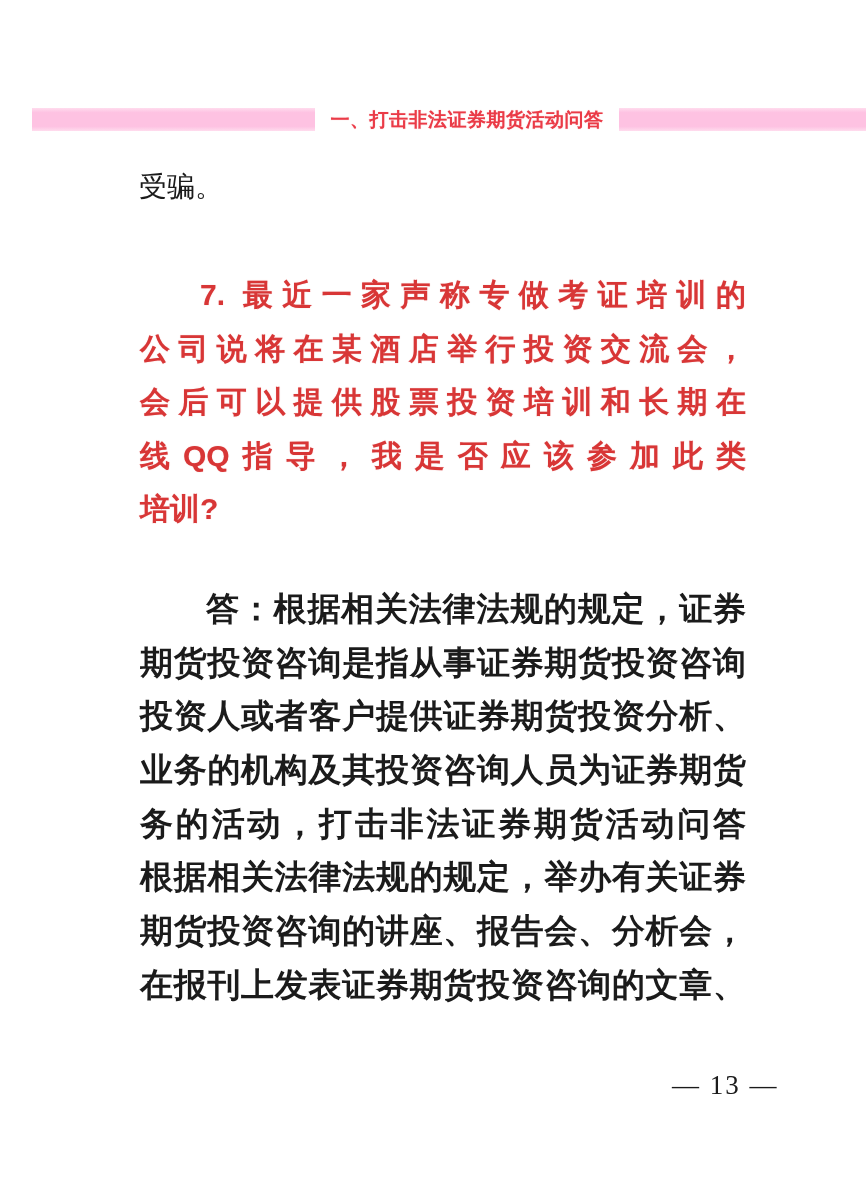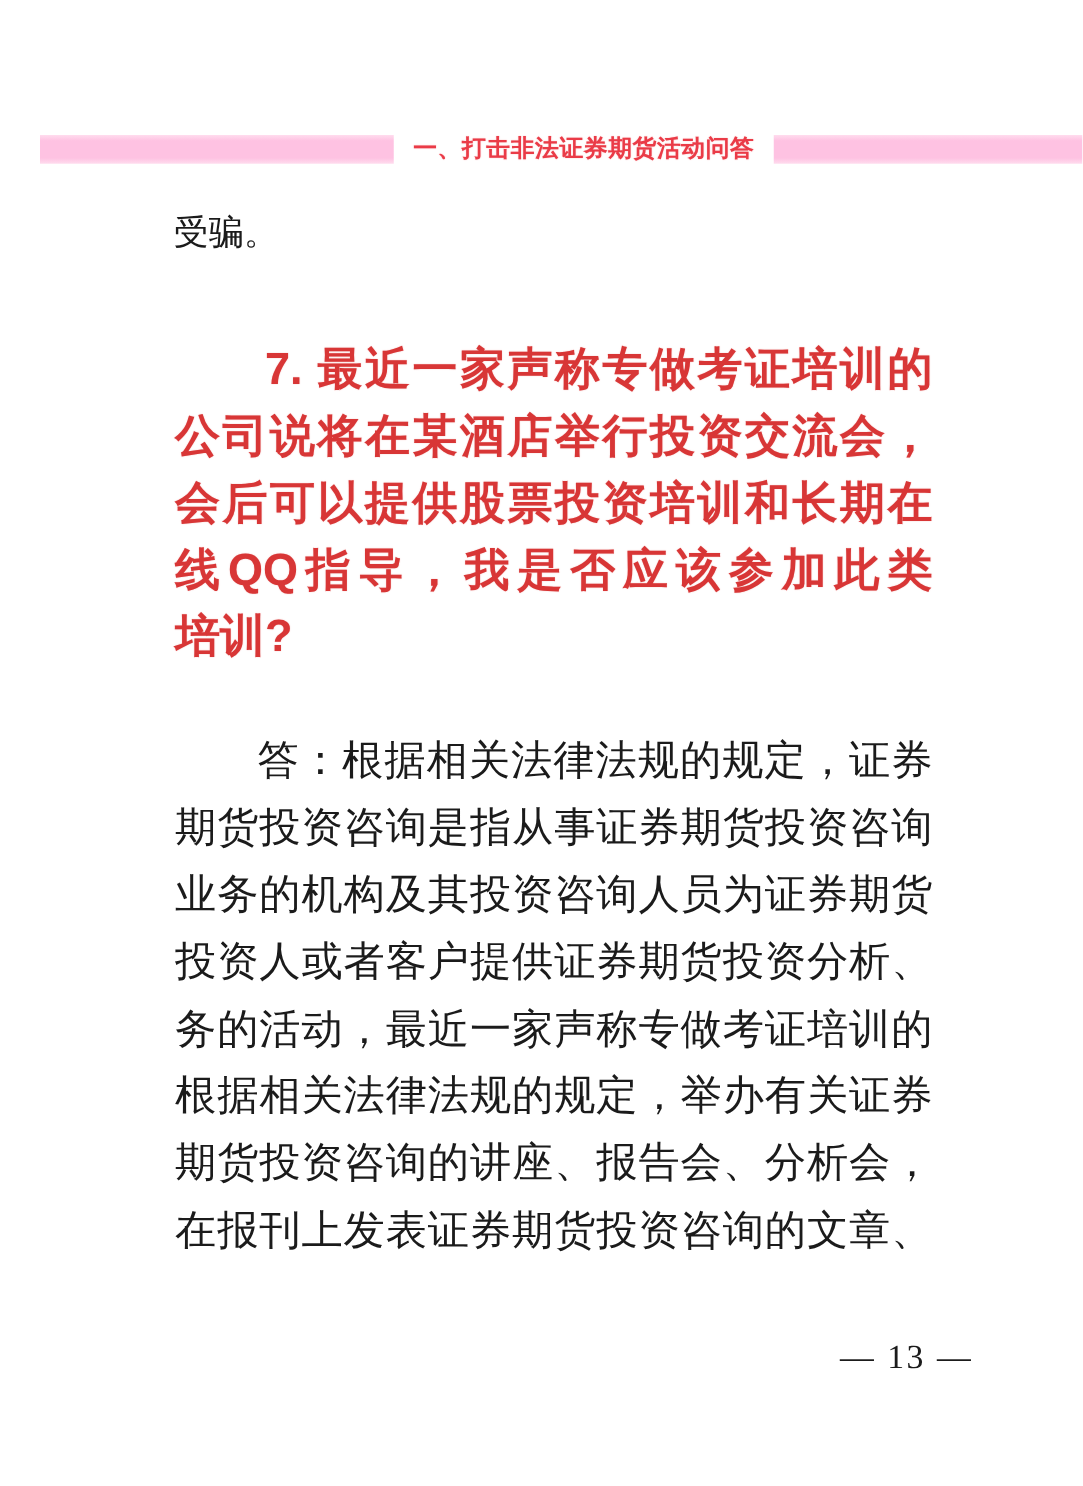--- a/index.html
+++ b/index.html
@@ -62,21 +62,21 @@
     color: var(--ink);
   }
 
   .question-block {
     position: absolute;
     left: 140px;
     top: 268px;
     width: 606px;
     font-family: "Liberation Sans", "DejaVu Sans", sans-serif;
     font-weight: bold;
-    font-size: 36px;
+    font-size: 30px;
     color: var(--question-red);
     text-shadow: 0 0 1px rgba(216, 54, 54, 0.4);
   }
   .question-block .text-line {
     height: 53.6px;
     line-height: 53.6px;
     text-align: justify;
     text-align-last: justify;
     white-space: nowrap;
   }
@@ -95,20 +95,21 @@
     width: 606px;
     font-size: 33px;
     color: var(--ink);
   }
   .answer-block .text-line {
     height: 53.7px;
     line-height: 53.7px;
     text-align: justify;
     text-align-last: justify;
     white-space: nowrap;
+    font-weight: bold;
   }
   .answer-block .text-line:first-child {
     text-indent: 2em;
   }
 
   
   .page-number {
     position: absolute;
     left: 672px;
     top: 1068px;
@@ -138,23 +139,23 @@
       <div class="text-line">7. 最近一家声称专做考证培训的</div>
       <div class="text-line">公司说将在某酒店举行投资交流会，</div>
       <div class="text-line">会后可以提供股票投资培训和长期在</div>
       <div class="text-line">线QQ指导，我是否应该参加此类</div>
       <div class="text-line">培训?</div>
     </div>
 
   <div class="answer-block">
       <div class="text-line">答：根据相关法律法规的规定，证券</div>
       <div class="text-line">期货投资咨询是指从事证券期货投资咨询</div>
+      <div class="text-line">投资人或者客户提供证券期货投资分析、</div>
       <div class="text-line">业务的机构及其投资咨询人员为证券期货</div>
-      <div class="text-line">投资人或者客户提供证券期货投资分析、</div>
-      <div class="text-line">务的活动，最近一家声称专做考证培训的</div>
+      <div class="text-line">务的活动，打击非法证券期货活动问答</div>
       <div class="text-line">根据相关法律法规的规定，举办有关证券</div>
       <div class="text-line">期货投资咨询的讲座、报告会、分析会，</div>
       <div class="text-line">在报刊上发表证券期货投资咨询的文章、</div>
     </div>
 
   <div class="page-number">— 13 —</div>
 
 </div>
 
 </body></html>

